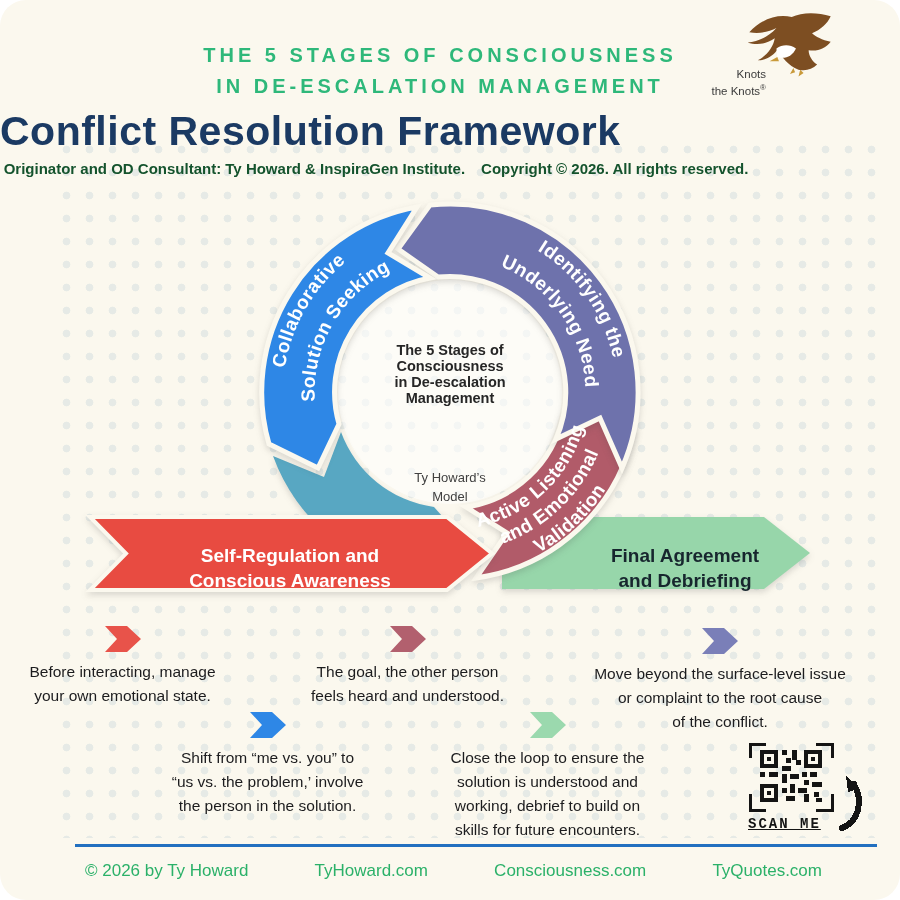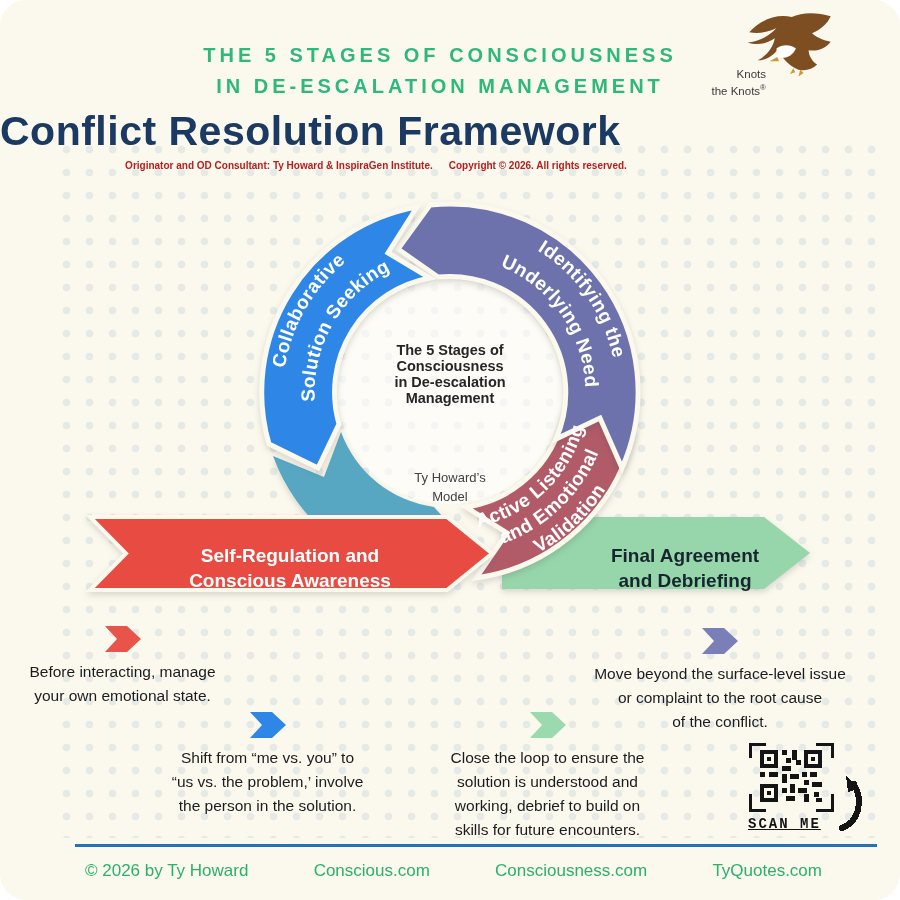--- a/index.html
+++ b/index.html
@@ -19,21 +19,21 @@
     position:absolute;left:0;top:40px;width:880px;text-align:center;
     color:#2eb87a;font-size:20px;font-weight:700;letter-spacing:4px;
     line-height:31px;white-space:pre-line;
   }
   .title{
     position:absolute;left:0;top:108px;width:900px;
     color:#1b3a63;font-size:41px;font-weight:700;letter-spacing:.5px;
   }
   .credit{
     position:absolute;left:0;top:160px;width:752px;display:flex;
-    justify-content:center;gap:16px;color:#b91c1c;font-size:10px;font-weight:700;
+    justify-content:center;gap:16px;color:#14532d;font-size:15px;font-weight:700;
   }
   
   .logo{position:absolute;left:700px;top:10px;width:150px;height:100px;}
   .logo svg{position:absolute;left:38px;top:2px;}
   .logo-text{
     position:absolute;left:0;top:58px;width:66px;text-align:right;
     font-size:11.5px;color:#3c3c3c;line-height:13px;
   }
   .logo-text sup{font-size:8px;}
   
@@ -165,20 +165,27 @@
 and Debriefing</div>
 
   <div class="note" style="left:15px;top:626px;width:215px;">
     <svg class="chev" width="36" height="26" viewBox="0 0 36 26">
       <polygon points="0,0 22,0 36,13 22,26 0,26 12,13" fill="#e8534a"></polygon>
       </svg>
     <div class="txt">Before interacting, manage
 your own emotional state.</div>
   </div>
 
+  <div class="note" style="left:295px;top:626px;width:225px;">
+    <svg class="chev" width="36" height="26" viewBox="0 0 36 26">
+      <polygon points="0,0 22,0 36,13 22,26 0,26 12,13" fill="#b2606e"></polygon>
+      </svg>
+    <div class="txt">The goal, the other person
+feels heard and understood.</div>
+  </div>
 
   <div class="note" style="left:592px;top:628px;width:256px;">
     <svg class="chev" width="36" height="26" viewBox="0 0 36 26">
       <polygon points="0,0 22,0 36,13 22,26 0,26 12,13" fill="#7a7fb8"></polygon>
       </svg>
     <div class="txt">Move beyond the surface-level issue
 or complaint to the root cause
 of the conflict.</div>
   </div>
 
@@ -242,17 +249,17 @@
         <path d="M100,92 C116,86 122,66 112,48" fill="none" stroke="#141414" stroke-width="6" stroke-linecap="round"></path>
         <polygon points="104,40 118,52 106,56" fill="#141414"></polygon>
       </g>
     </svg>
     <div class="scanme">SCAN ME</div>
   </div>
 
   <div class="footer-line"></div>
   <div class="footer">
     <span>© 2026 by Ty Howard</span>
-    <span>Conscious.com</span>
+    <span>TyHoward.com</span>
     <span>Consciousness.com</span>
     <span>TyQuotes.com</span>
   </div>
 </div>
 
 </body></html>

